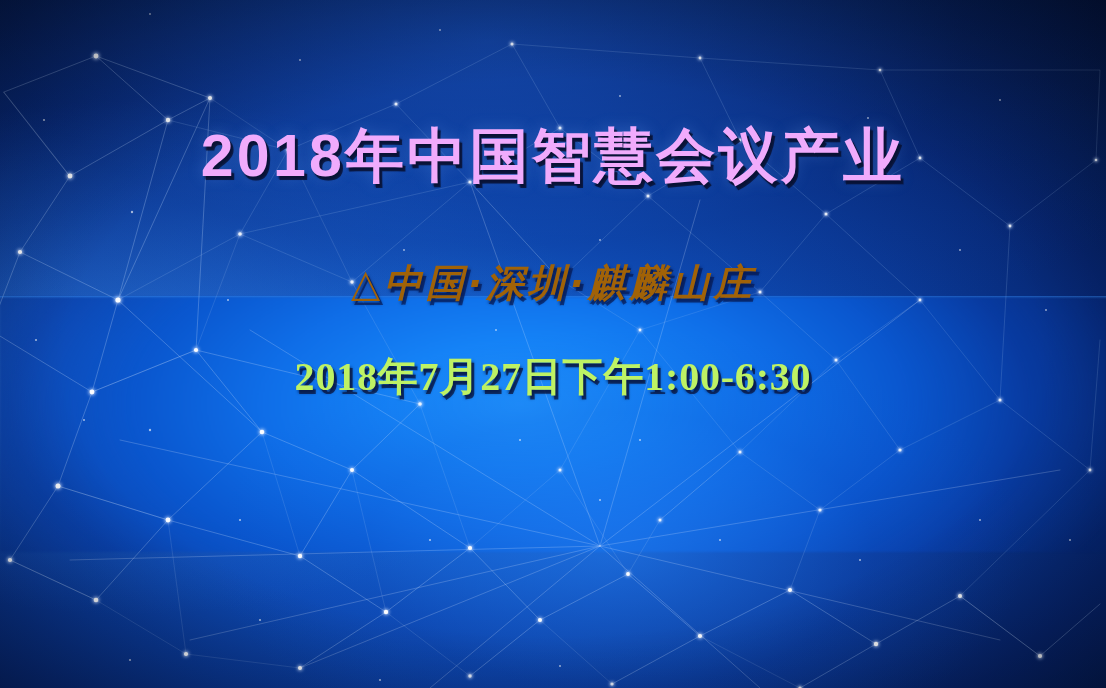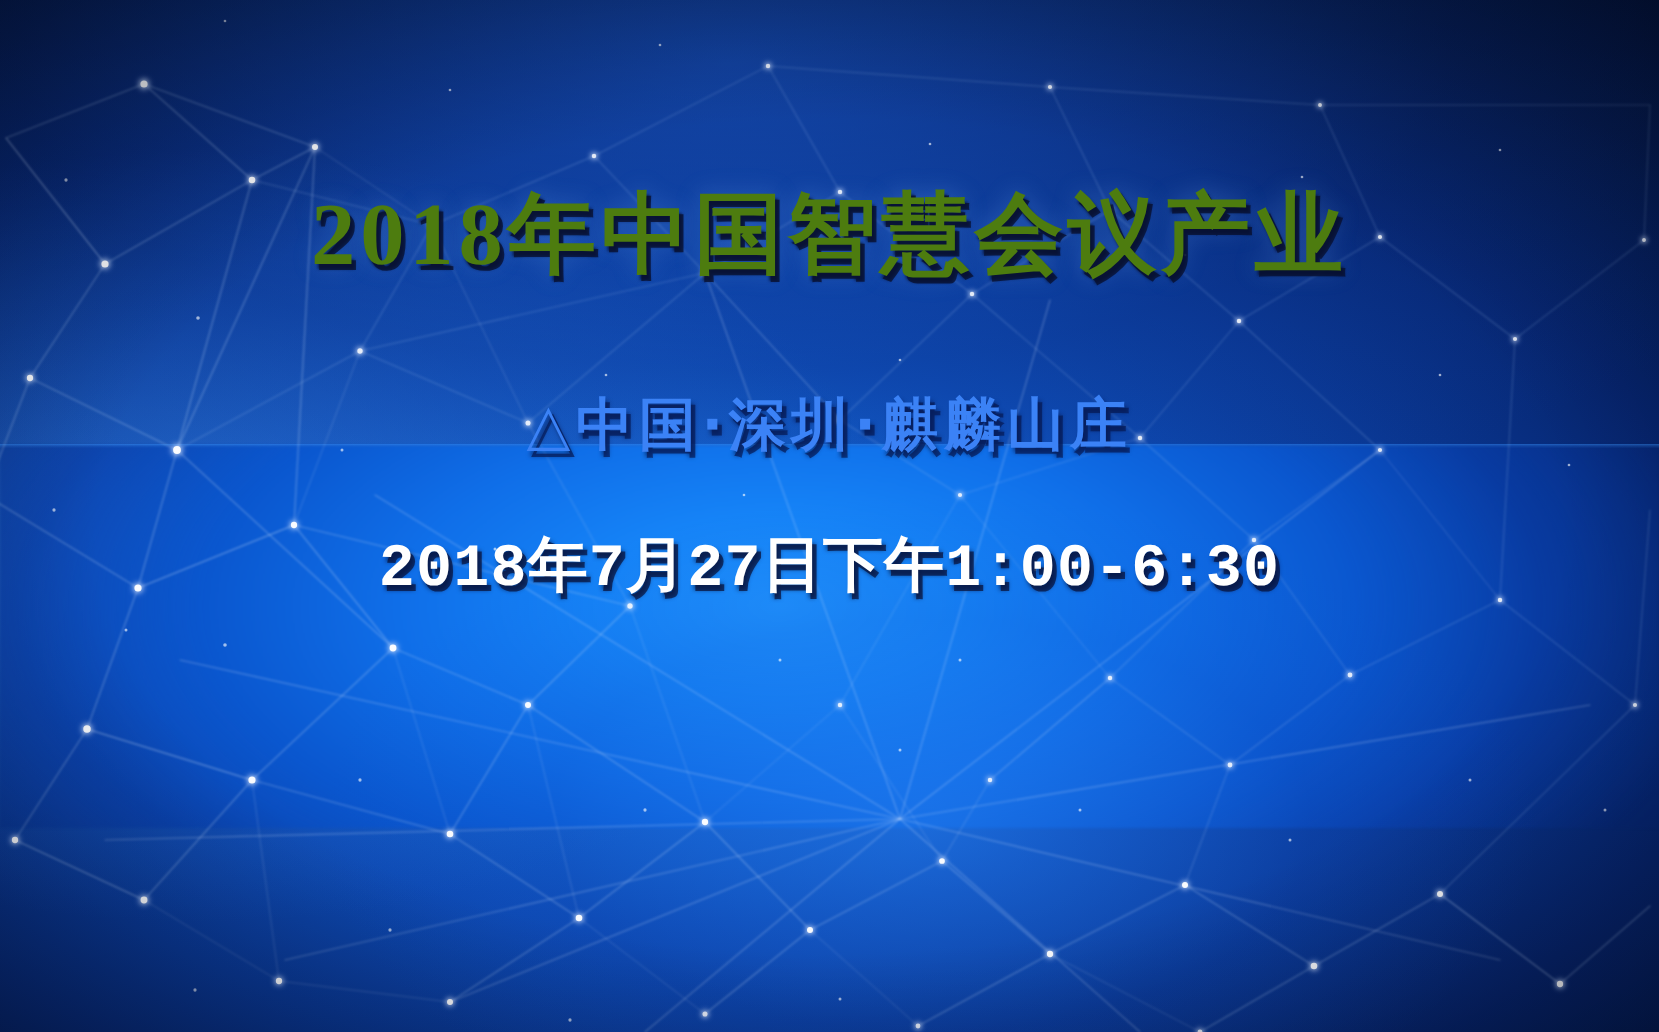--- a/index.html
+++ b/index.html
@@ -96,55 +96,56 @@
     align-items:center;
     text-align:center;
   }
 
   .title-block{
     margin-top:126px;
     line-height:1.02;
   }
   .title-line{
     display:block;
-    color:#4d7c0f;
+    color:#f0abfc;
     font-weight:700;
     font-size:59px;
     letter-spacing:.055em;
-    font-family:Liberation Serif, serif;
+    font-family:Liberation Sans, sans-serif;
     text-shadow:
        3px 4px 0 rgba(8,16,48,.78),
        2px 3px 2px rgba(4,10,34,.70),
        0 0 16px rgba(120,180,255,.30);
   }
   .title-line.l2{
     font-size:59px;
     margin-top:13px;
     letter-spacing:.07em;
   }
 
   .venue{
     margin-top:72px;
-    color:#3b82f6;
+    color:#a16207;
     font-weight:700;
     font-size:38px;
     letter-spacing:.10em;
     font-family:"DejaVu Sans","Liberation Sans",sans-serif;
     text-shadow:
        3px 4px 0 rgba(6,26,86,.70),
        2px 3px 3px rgba(3,14,56,.60);
+    font-style: italic;
   }
 
   .datetime{
     margin-top:40px;
-    color:#ffffff;
+    color:#bef264;
     font-weight:700;
     font-size:40px;
     letter-spacing:.02em;
-    font-family:Liberation Mono, monospace;
+    font-family:Liberation Serif, serif;
     text-shadow:
        3px 4px 0 rgba(8,18,60,.72),
        2px 3px 3px rgba(4,10,40,.62);
   }
 </style>
 </head>
 <body>
 
 <div id="poster">
 

